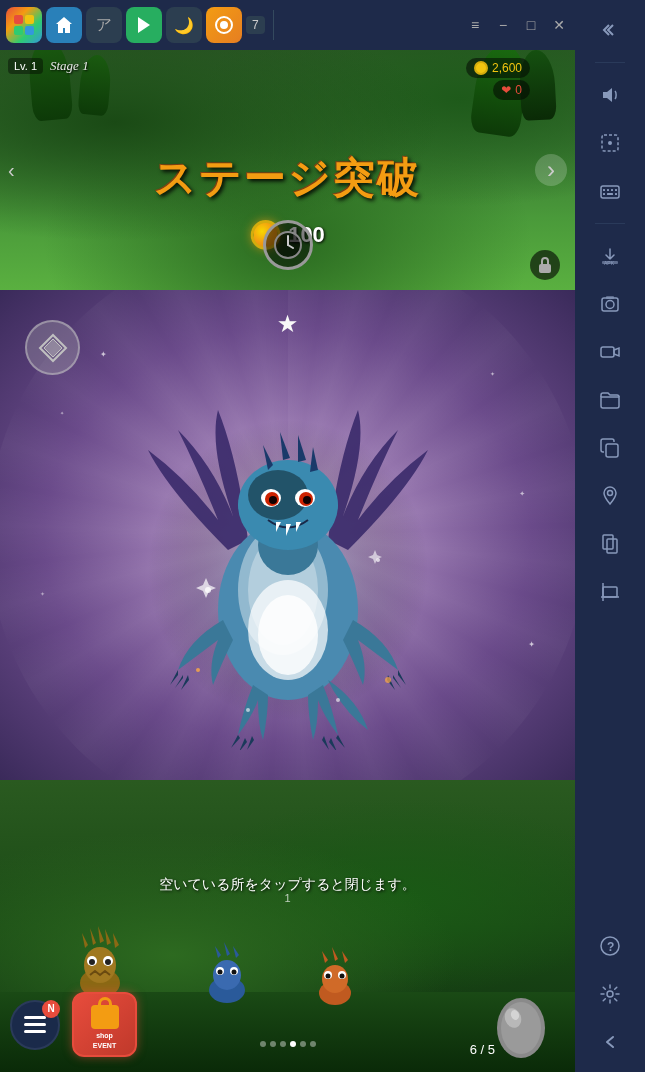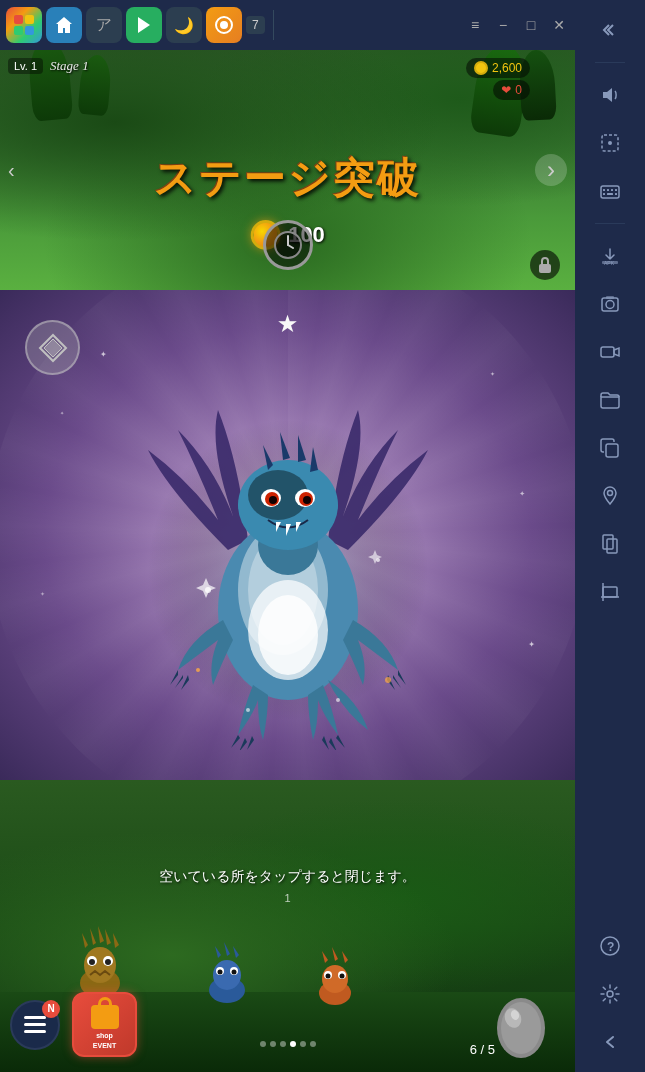--- a/index.html
+++ b/index.html
@@ -348,21 +348,21 @@
     .gameplay-bg {
       position: absolute;
       top: 0; left: 0; right: 0; bottom: 0;
       background:
         radial-gradient(ellipse at 30% 60%, #2d6a20 0%, transparent 50%),
         radial-gradient(ellipse at 70% 40%, #1a5a15 0%, transparent 40%);
     }
 
     .tap-to-close {
       position: absolute;
-      top: 88px;
+      top: 96px;
       left: 50%;
       transform: translateX(-50%);
       color: white;
       font-size: 14px;
       white-space: nowrap;
       text-shadow: 1px 1px 3px #000;
       text-align: right;
     }
 
     .bottom-nav {

